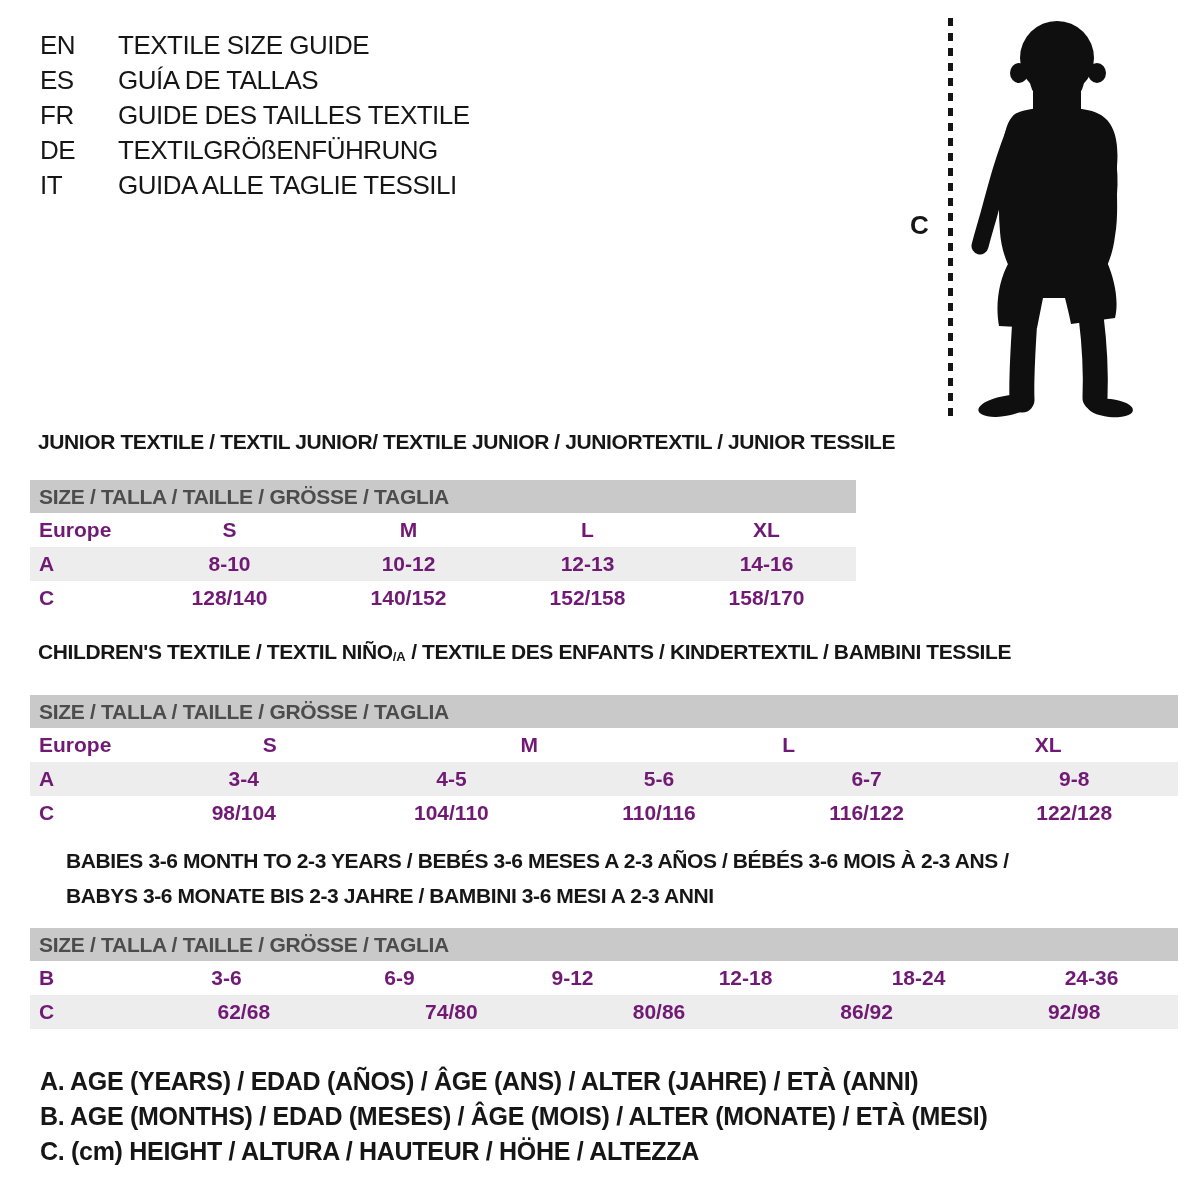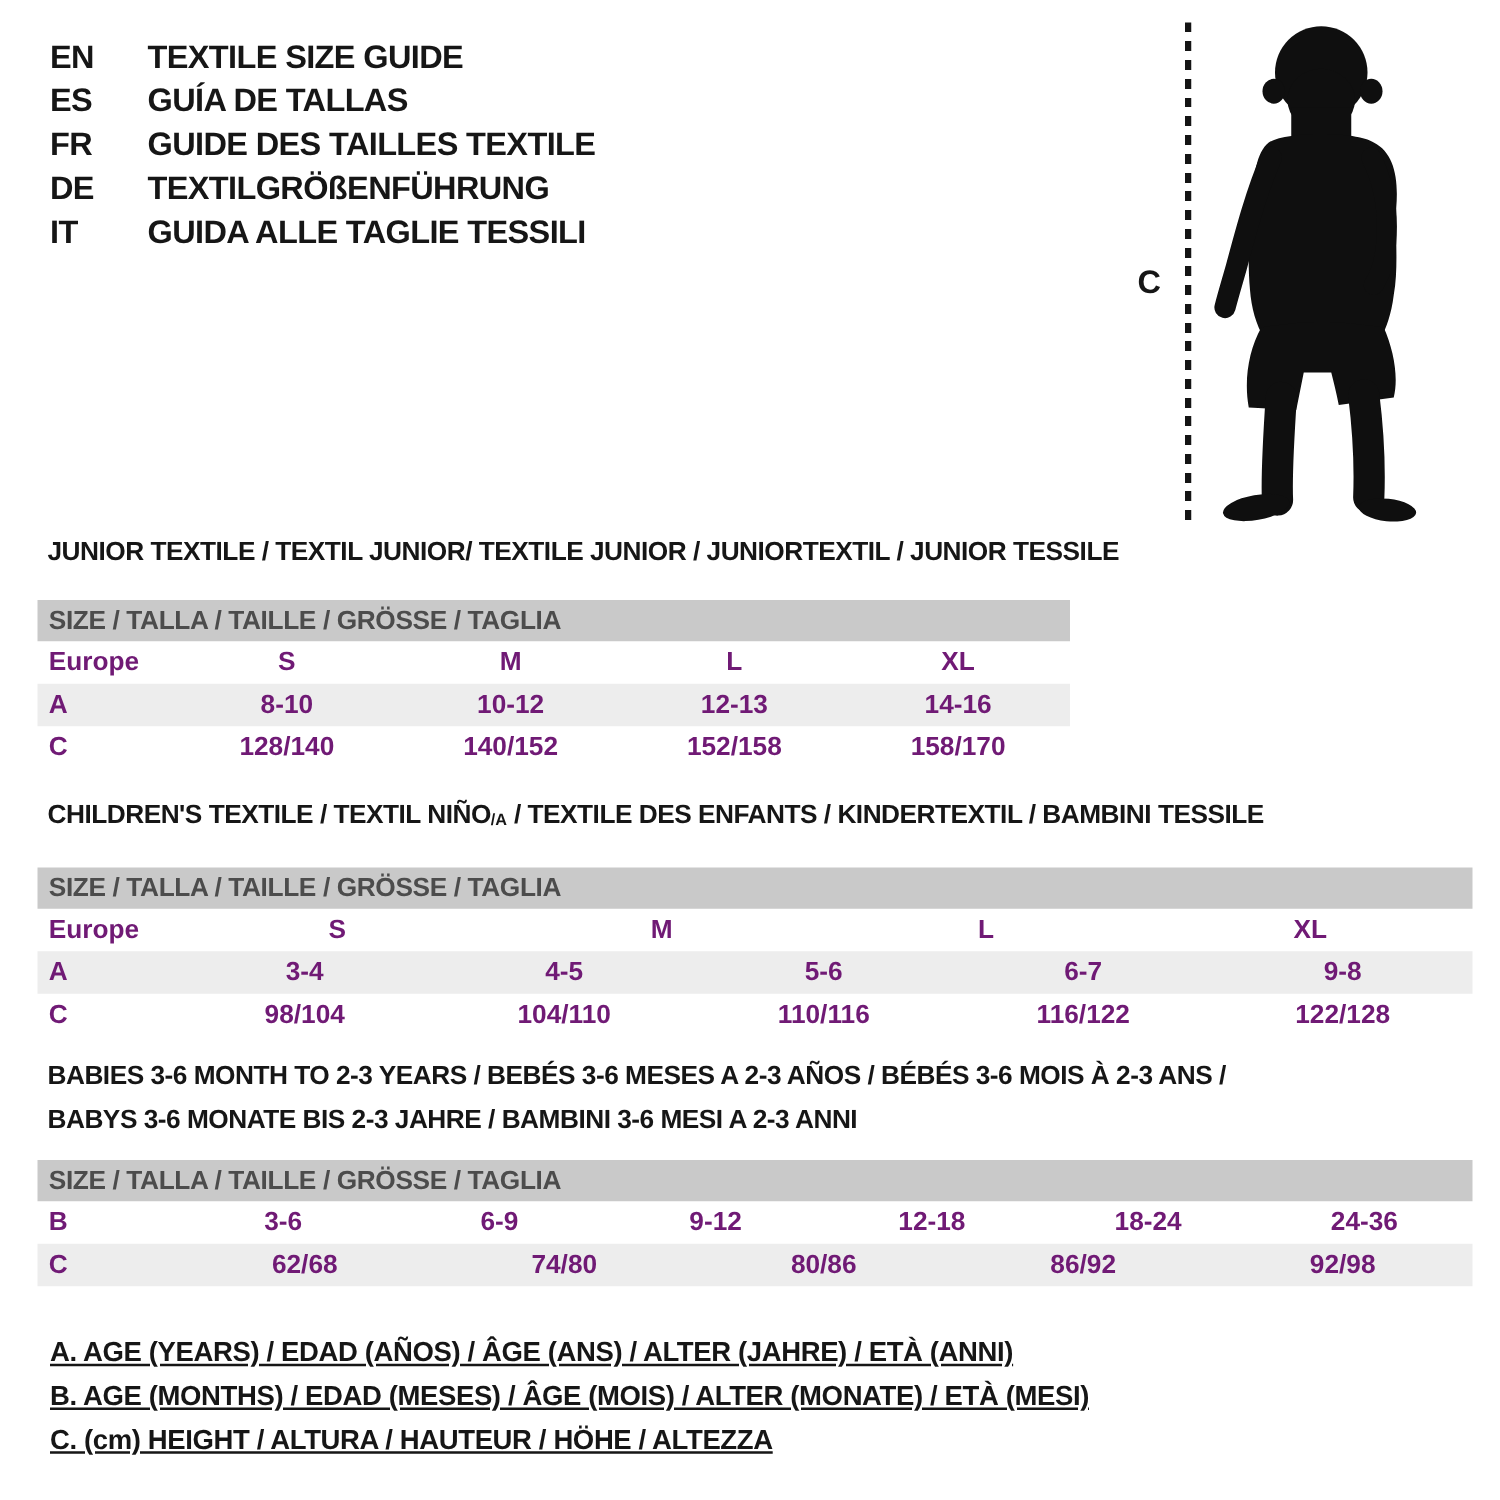--- a/index.html
+++ b/index.html
@@ -6,54 +6,54 @@
   .page{
     position:relative;
     width:1200px;height:1200px;
     background:#ffffff;
     font-family:"Liberation Sans", sans-serif;
     color:#161616;
     overflow:hidden;
   }
   
   .langs{position:absolute;left:40px;top:28px;}
-  .lang-row{display:flex;line-height:35px;font-size:26px;font-weight:bold;letter-spacing:-0.5px;align-items:flex-end;}
+  .lang-row{display:flex;line-height:35px;font-size:26px;font-weight:normal;letter-spacing:-0.5px;align-items:flex-end;}
   .lang-code{width:78px;flex:0 0 78px;}
   .lang-title{white-space:nowrap;}
   
   .dash-line{
     position:absolute;left:948px;top:18px;width:5px;height:400px;
     background:repeating-linear-gradient(to bottom,#141414 0 8px,transparent 8px 15px);
   }
   .fig-label{position:absolute;left:910px;top:210px;font-size:26px;font-weight:bold;}
   .silhouette{position:absolute;left:965px;top:18px;width:172px;height:400px;}
   
   .section{position:absolute;}
   #sec-junior{left:30px;top:430px;width:826px;}
   #sec-children{left:30px;top:640px;width:1148px;}
   #sec-babies{left:30px;top:843px;width:1148px;}
   .sec-heading{margin-left:8px;font-size:21px;font-weight:bold;letter-spacing:-0.4px;white-space:nowrap;}
   .heading-line{line-height:24px;}
-  #sec-babies .heading-line{line-height:35px;}
+  #sec-babies .heading-line{line-height:35px;margin-left:28px;}
   .subscript{font-size:0.62em;vertical-align:-0.18em;letter-spacing:0;}
   .tbl{margin-top:26px;width:100%;}
   #sec-babies .tbl{margin-top:15px;}
   .tbl-header{
     height:33px;line-height:33px;
     background:#c9c9c9;color:#4c4c4c;
     font-size:21px;font-weight:bold;letter-spacing:-0.3px;
     padding-left:9px;box-sizing:border-box;
   }
   .tbl-row{display:flex;height:34px;line-height:34px;font-size:21px;font-weight:bold;color:#701a75;}
   .tbl-row.shaded{background:#ededed;}
   .cell-label{width:110px;flex:0 0 110px;padding-left:9px;box-sizing:border-box;text-align:left;}
   .cell{flex:1 1 0;text-align:center;white-space:nowrap;}
   
   .notes{position:absolute;left:40px;top:1064px;}
-  .note-line{line-height:35px;font-size:22px;font-weight:bold;letter-spacing:-0.3px;white-space:nowrap;text-decoration:underline;}
+  .note-line{line-height:35px;font-size:25px;font-weight:bold;letter-spacing:-0.3px;white-space:nowrap;}
 </style>
 </head>
 <body>
 
 <div class="page">
 
   <div class="langs">
     <div class="lang-row">
       <span class="lang-code">EN</span>
       <span class="lang-title">TEXTILE SIZE GUIDE</span>

